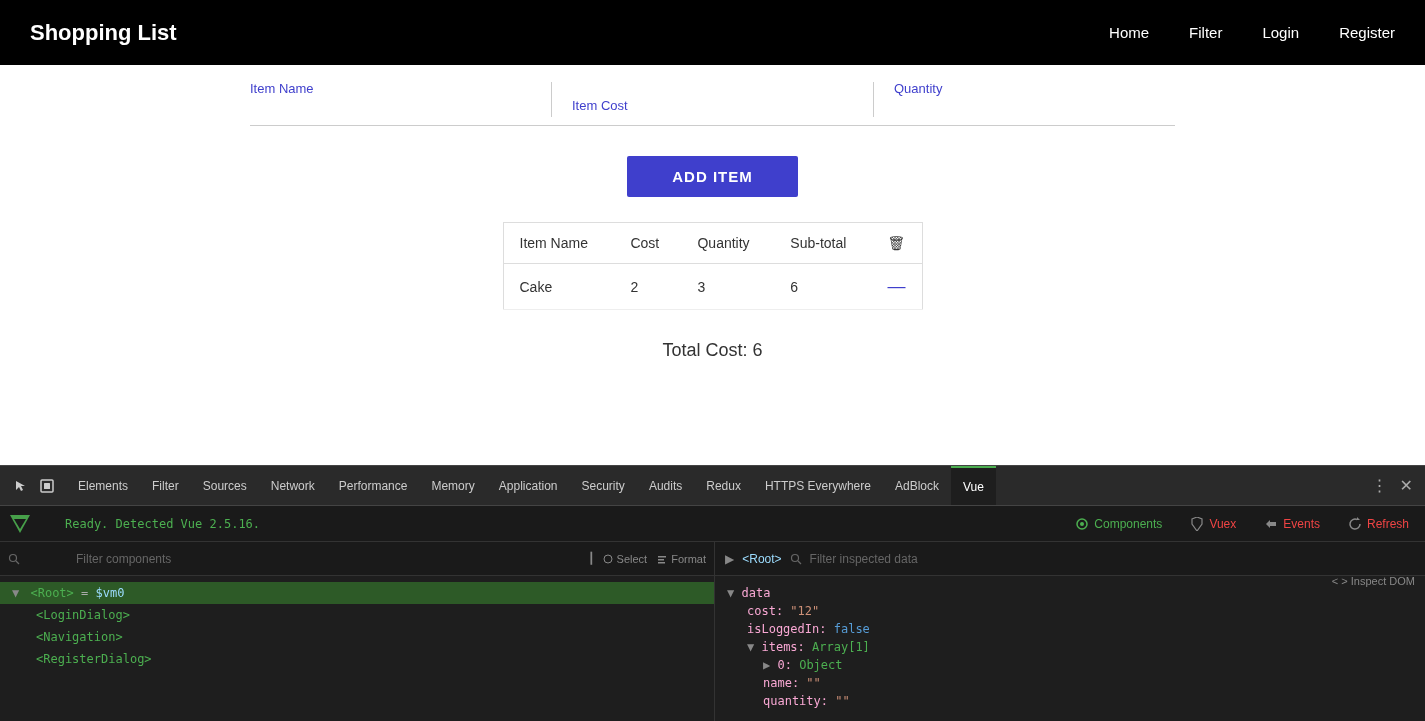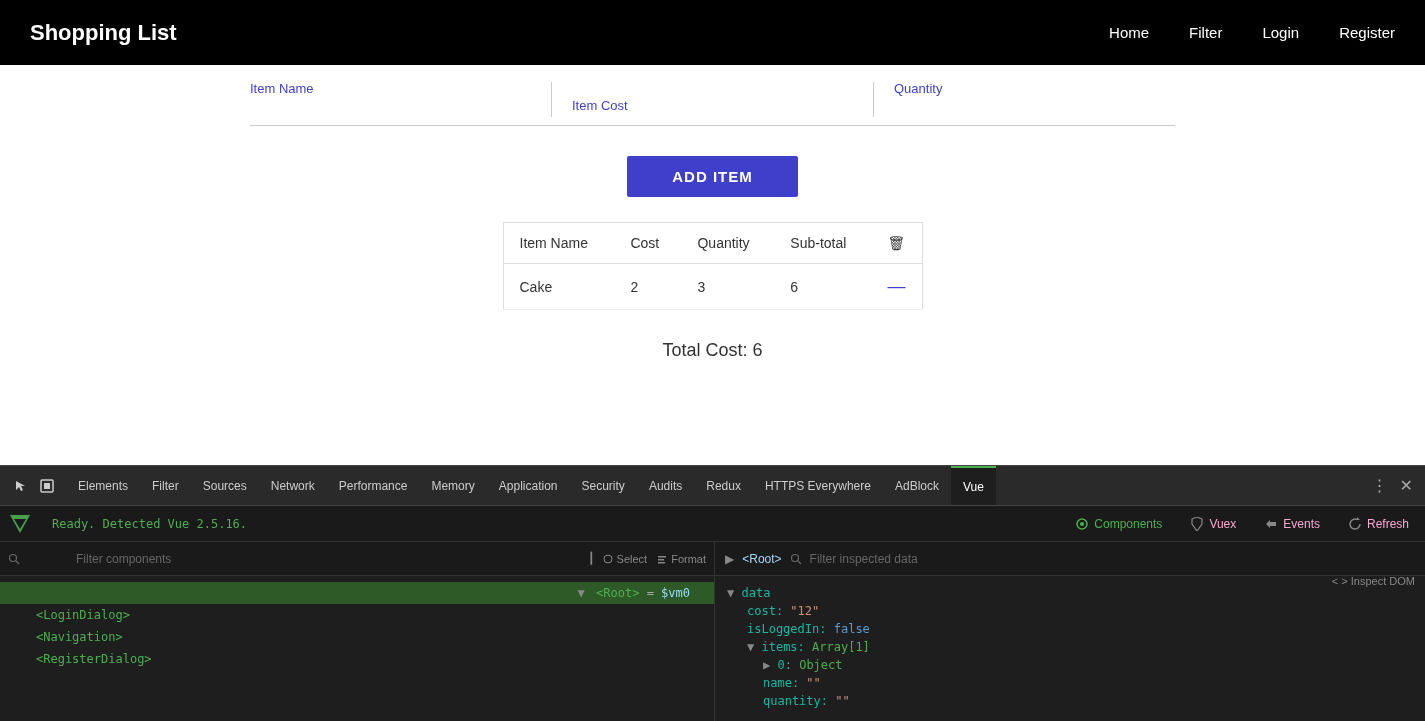--- a/index.html
+++ b/index.html
@@ -193,21 +193,21 @@
       background: #1a1a1a;
       padding: 0 10px;
       border-bottom: 1px solid #333;
       gap: 10px;
     }
 
     .devtools-toolbar-btn {
       display: flex;
       align-items: center;
       gap: 5px;
-      color: #f9a8d4;
+      color: #ef4444;
       font-size: 12px;
       background: transparent;
       border: none;
       cursor: pointer;
       padding: 3px 6px;
     }
 
     .devtools-toolbar-btn.active {
       color: #4caf50;
     }
@@ -269,24 +269,23 @@
       justify-content: center;
     }
 
     .devtools-tree {
       padding: 6px 0;
       font-family: monospace;
       font-size: 12px;
     }
 
     .tree-item {
-      padding: 4px 24px;
+      padding: 4px 12px;
       color: #4caf50;
       cursor: pointer;
-      text-align: right;
     }
 
     .tree-item.selected {
       background: #2d5a27;
     }
 
     .tree-item .tree-arrow {
       color: #888;
       margin-right: 4px;
     }
@@ -347,21 +346,21 @@
       margin-top: 44px;
     }
 
     .devtools-data {
       padding: 8px 12px;
       font-family: monospace;
       font-size: 12px;
     }
 
     .data-key {
-      color: #14b8a6;
+      color: #f9a8d4;
     }
 
     .data-str {
       color: #ce9178;
     }
 
     .data-bool {
       color: #569cd6;
     }
 
@@ -400,21 +399,21 @@
       color: #aaa;
       font-size: 16px;
       cursor: pointer;
       padding: 0 4px;
     }
 
     .ready-text {
       color: #4caf50;
       font-size: 12px;
       font-family: monospace;
-      margin-left: 12px;
+      margin-left: 25px;
     }
   </style>
 </head>
 <body>
 
 <nav class="navbar">
   <span class="navbar-brand">Shopping List</span>
   <div class="navbar-links">
     <a>Home</a>
     <a>Filter</a>

